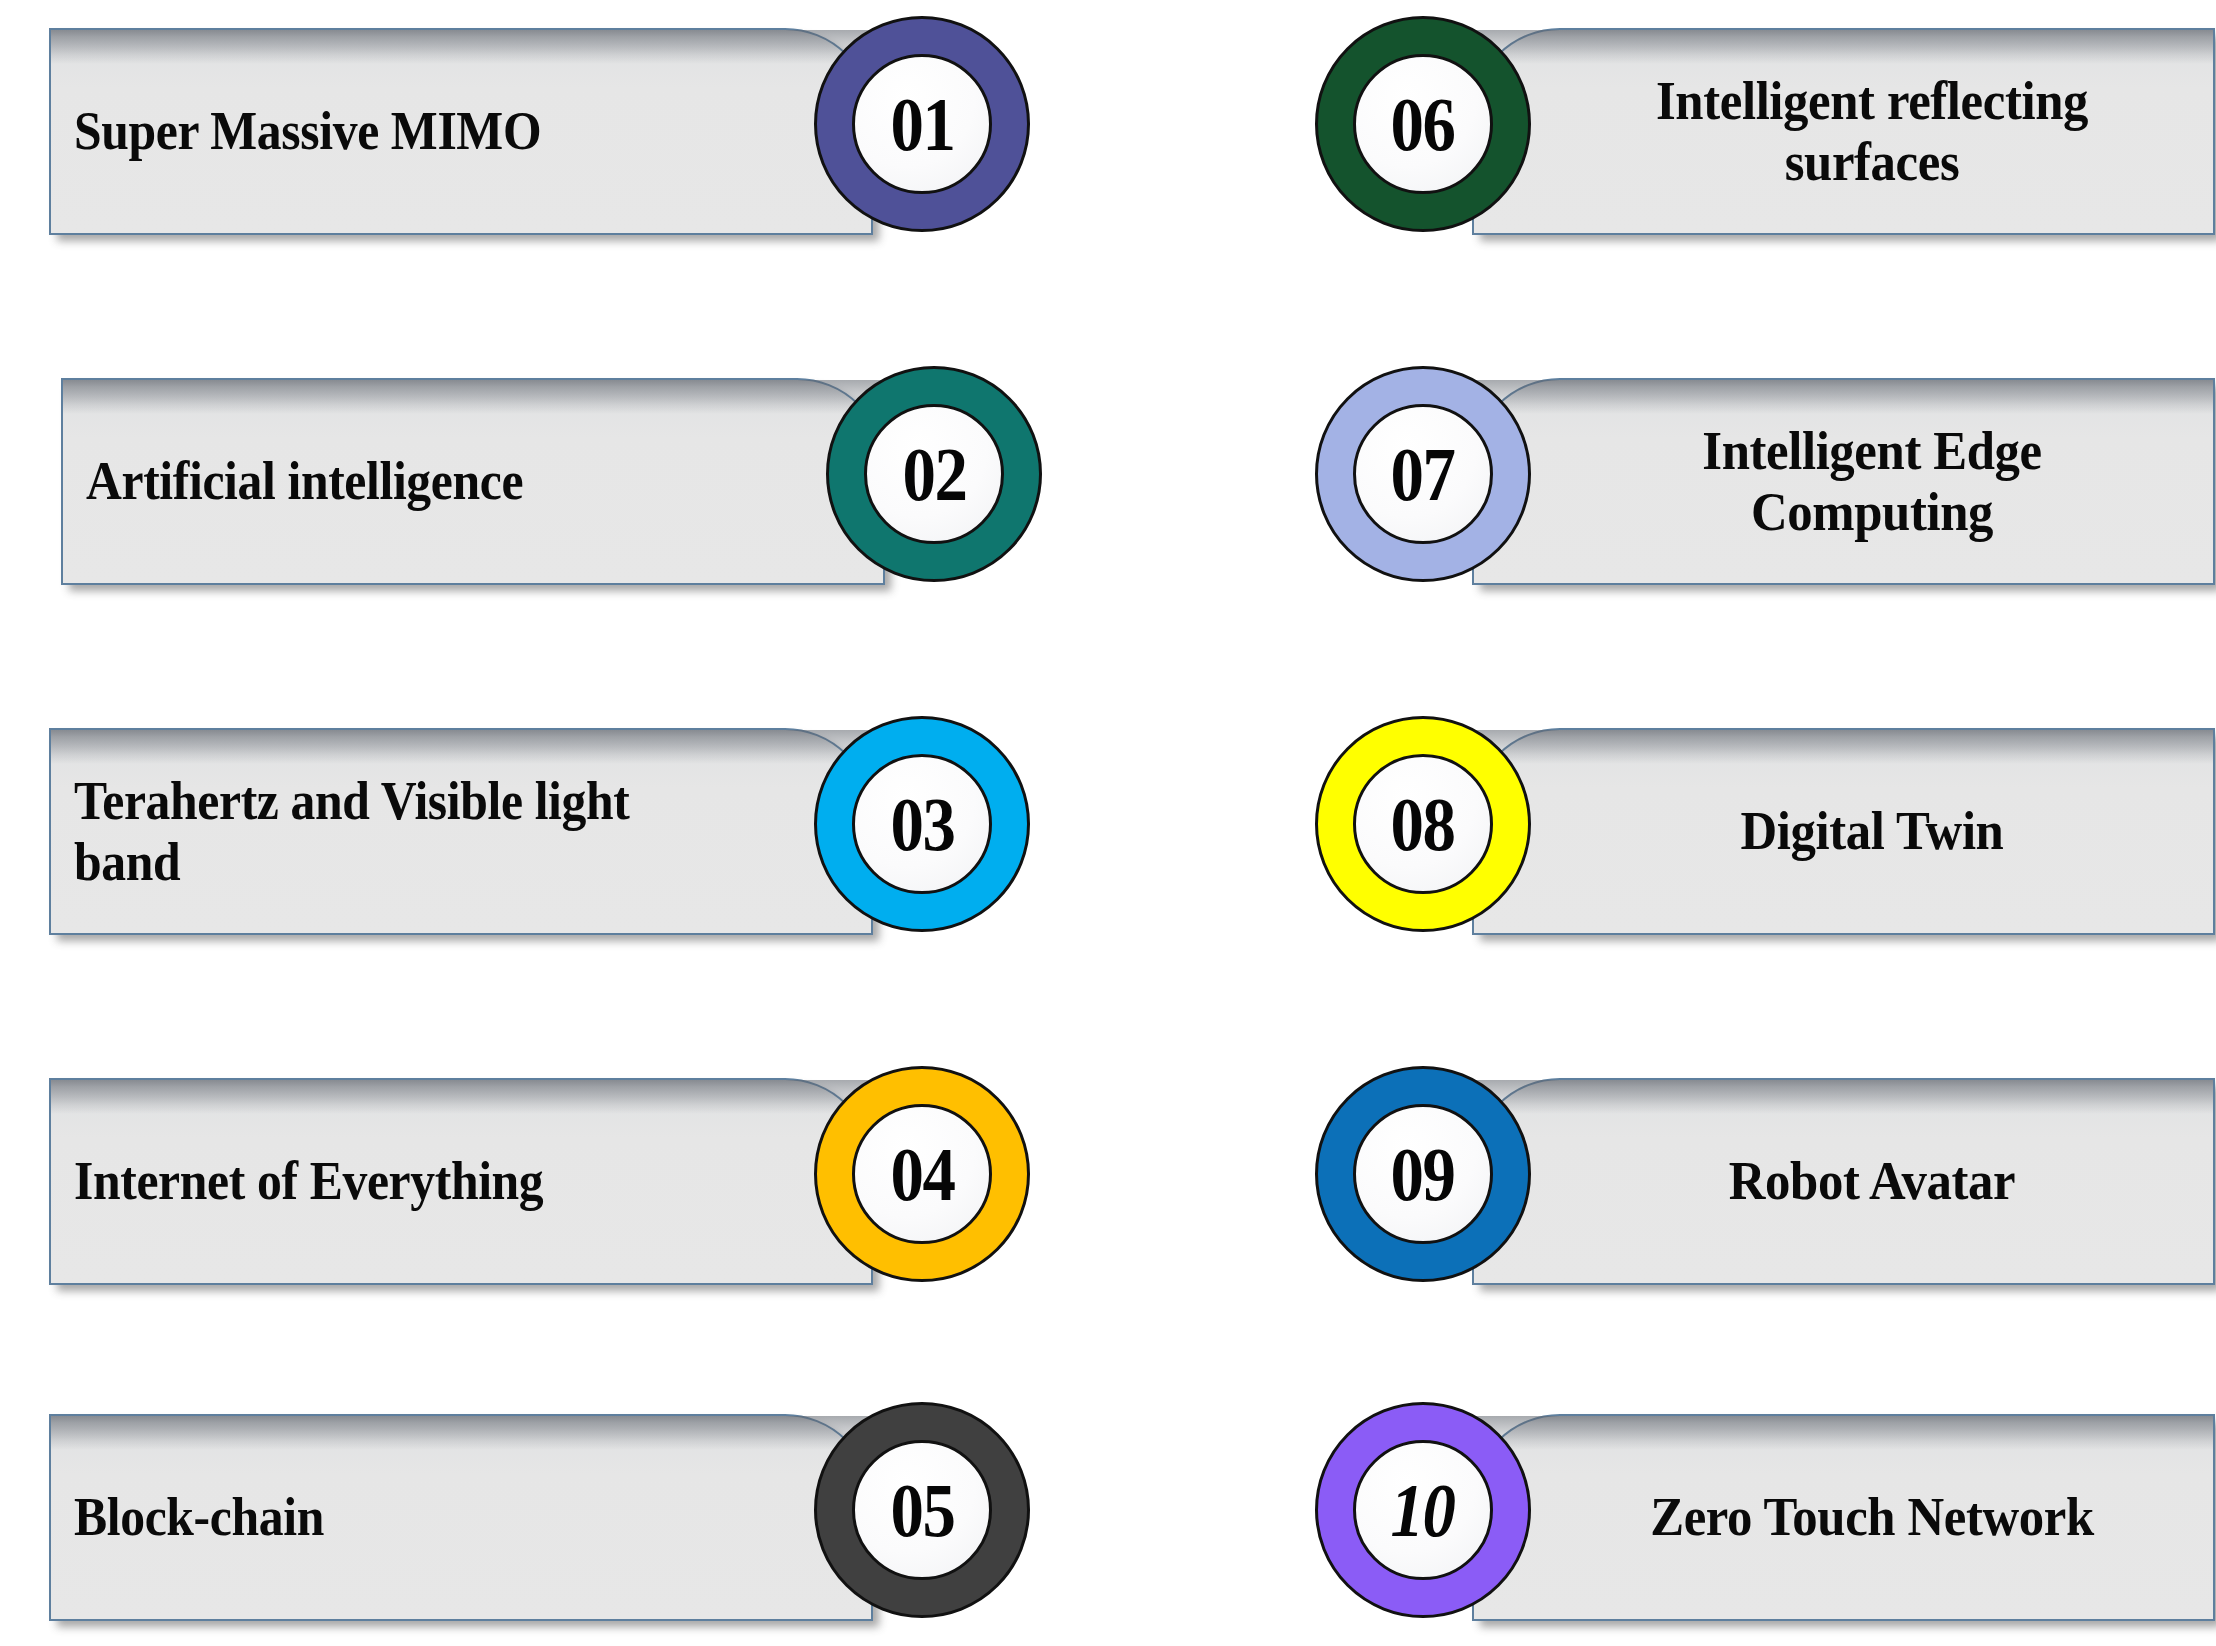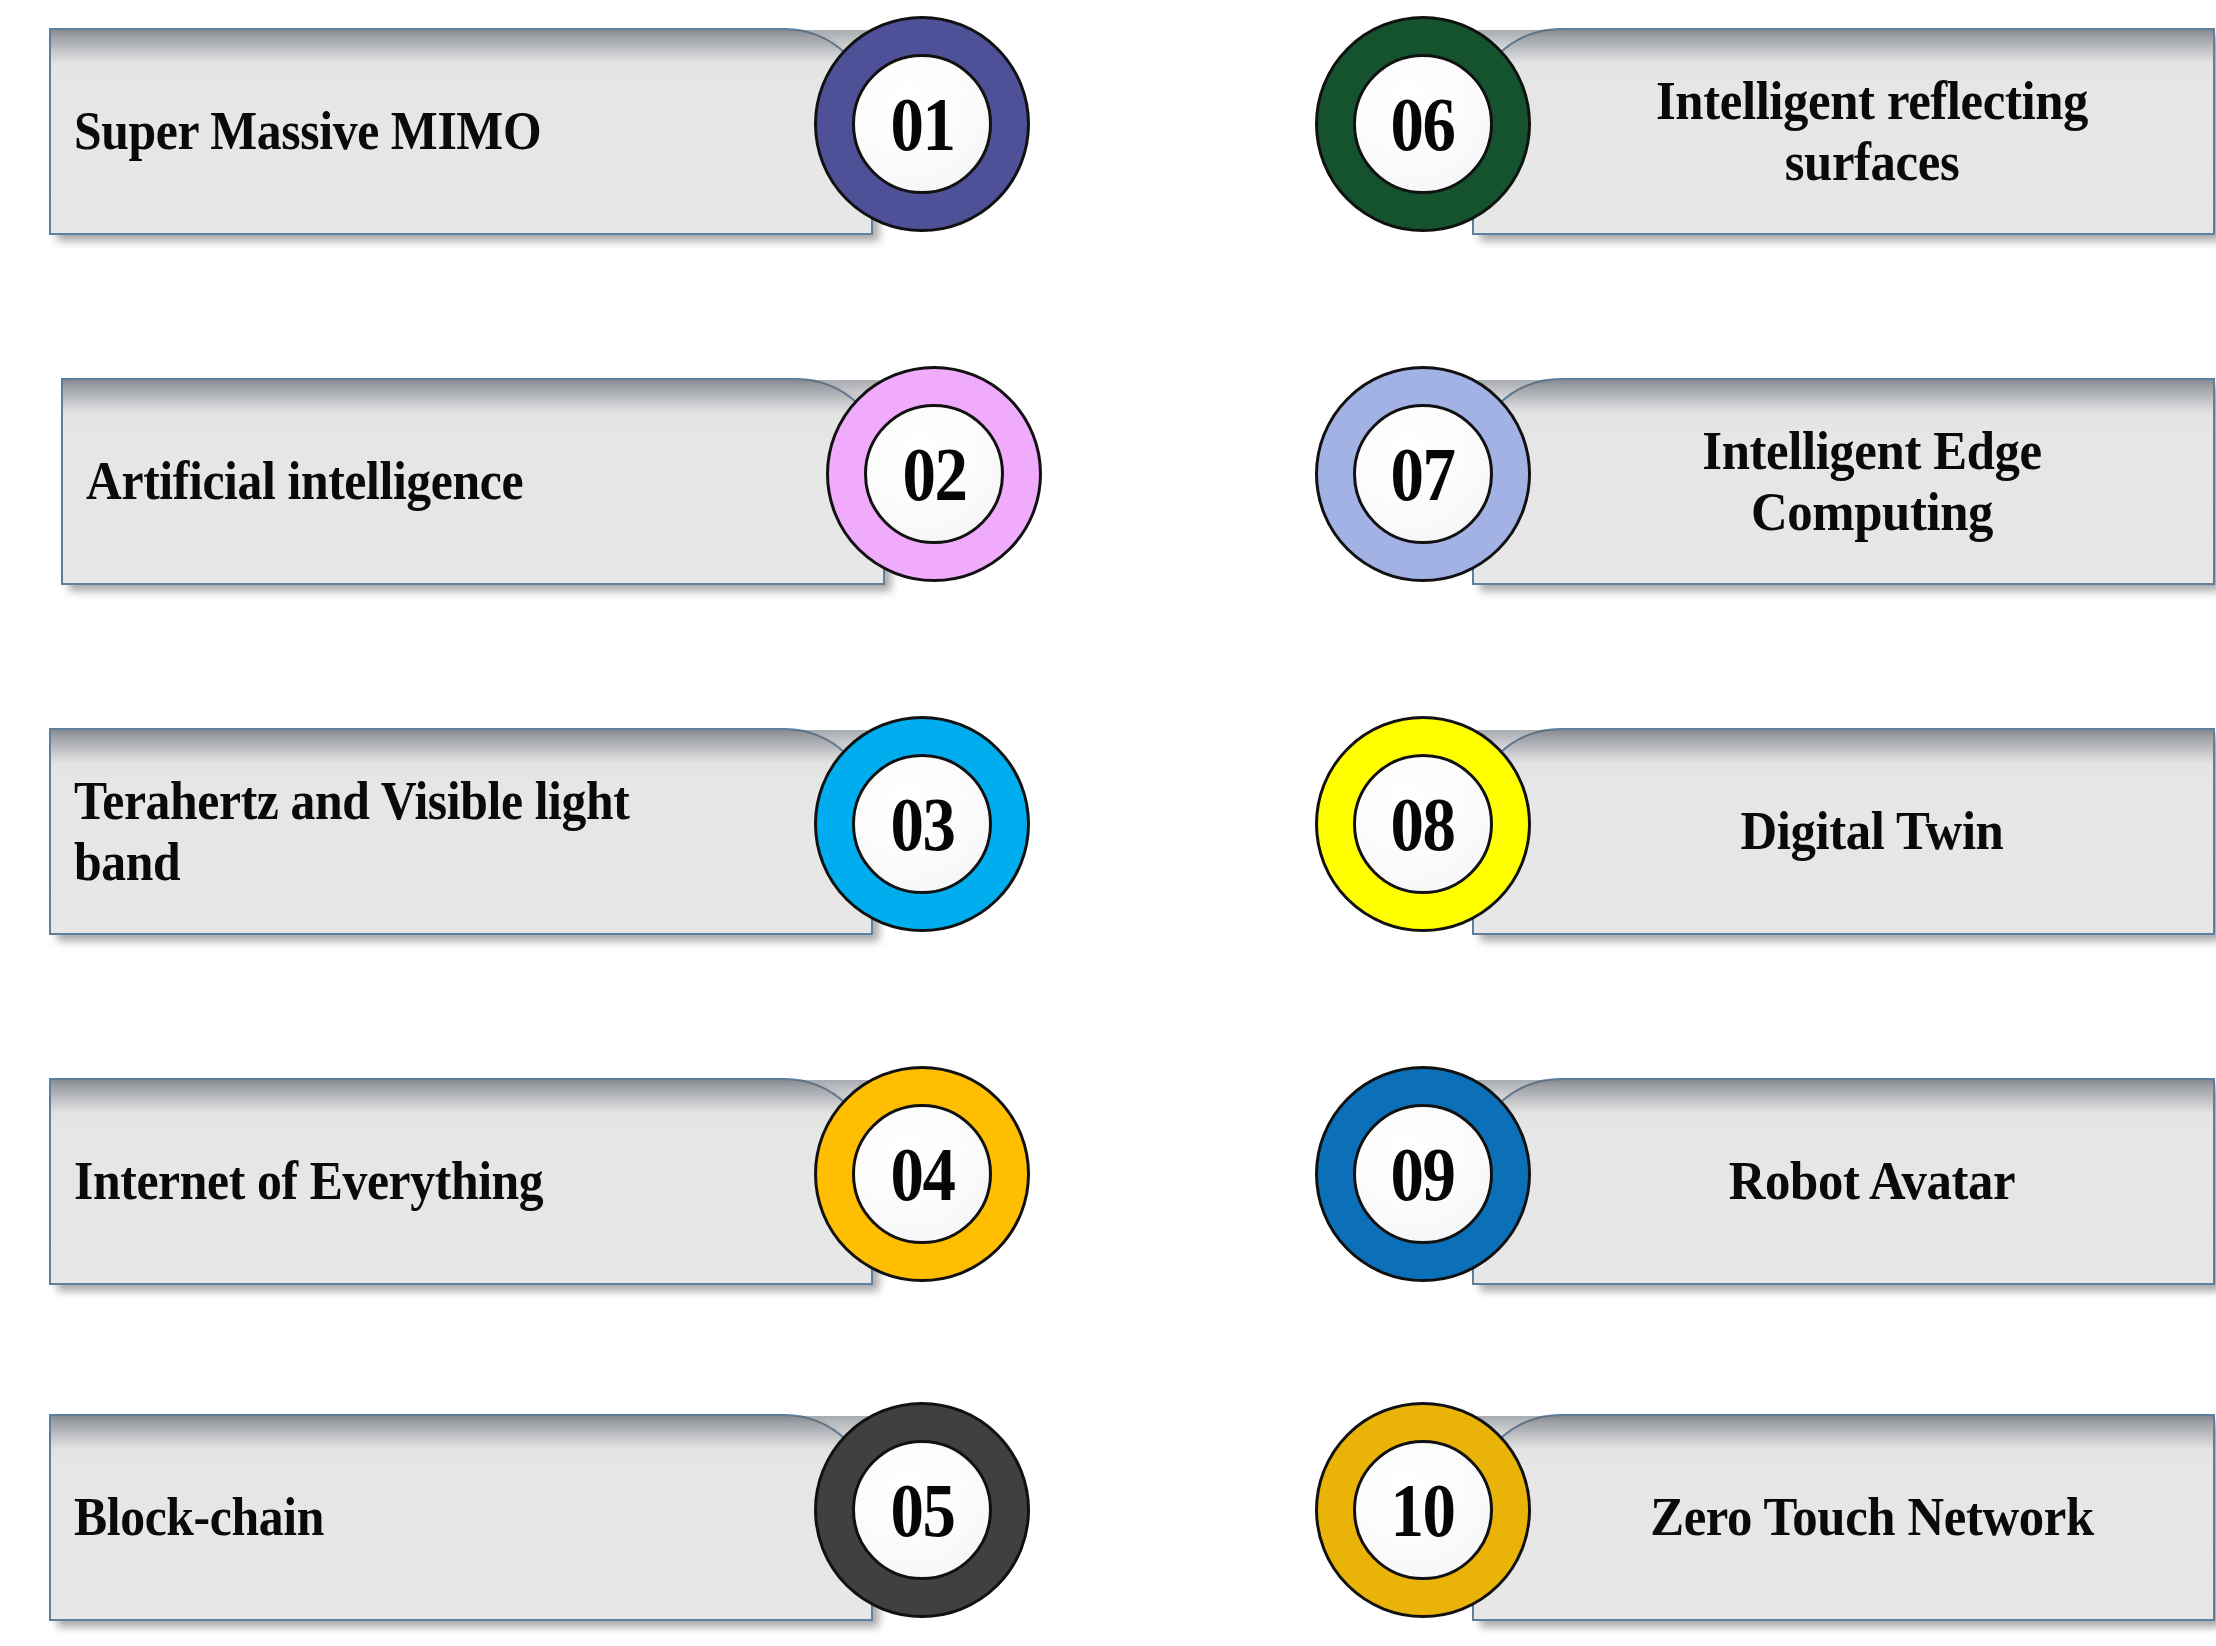--- a/index.html
+++ b/index.html
@@ -140,21 +140,21 @@
       <div class="label">Super Massive MIMO</div>
       <div class="medallion" style="background: rgb(79, 81, 152);">
         <div class="inner">
           <span class="num">01</span>
         </div>
       </div>
     </div>
     <div class="item left" style="left: 12px; width: 1021px; top: 350px;">
       <div class="plaque"></div>
       <div class="label">Artificial intelligence</div>
-      <div class="medallion" style="background: #f0abfc;">
+      <div class="medallion" style="background: #0f766e;">
         <div class="inner">
           <span class="num">02</span>
         </div>
       </div>
     </div>
     <div class="item left" style="left: 0px; width: 1021px; top: 700px;">
       <div class="plaque"></div>
       <div class="label">Terahertz and Visible light
  band</div>
       <div class="medallion" style="background: rgb(0, 174, 239);">
@@ -215,20 +215,20 @@
       <div class="label">Robot Avatar</div>
       <div class="medallion" style="background: rgb(12, 112, 184); text-align: center;">
         <div class="inner">
           <span class="num">09</span>
         </div>
       </div>
     </div>
     <div class="item right" style="left: 1276px; width: 940px; top: 1386px;">
       <div class="plaque"></div>
       <div class="label">Zero Touch Network</div>
-      <div class="medallion" style="background: #eab308;">
+      <div class="medallion" style="background: #8b5cf6; font-style: italic;">
         <div class="inner">
           <span class="num">10</span>
         </div>
       </div>
     </div>
   </div>
 
 
 </body></html>

